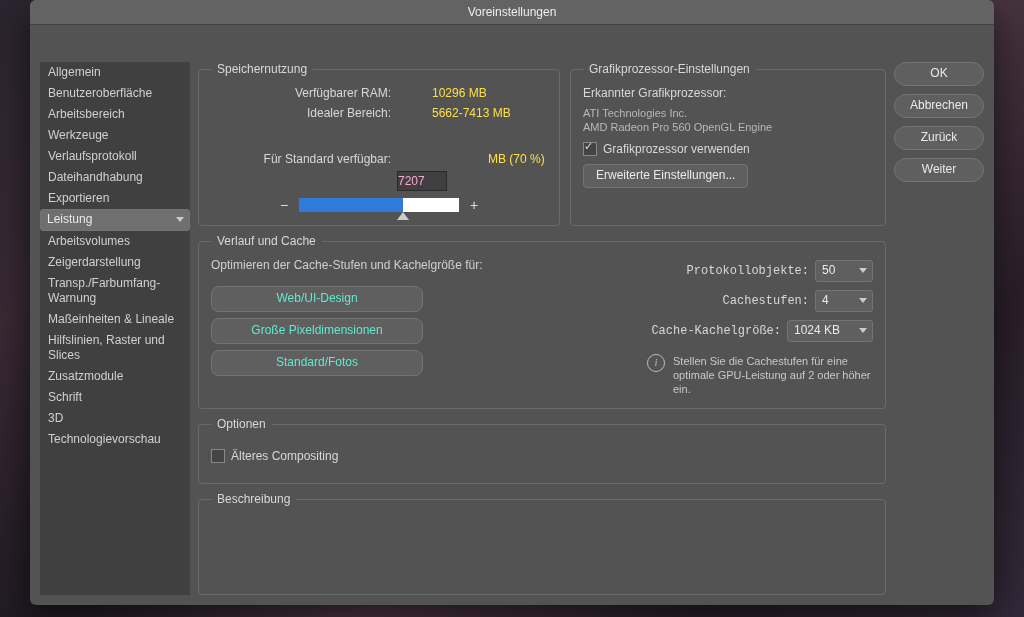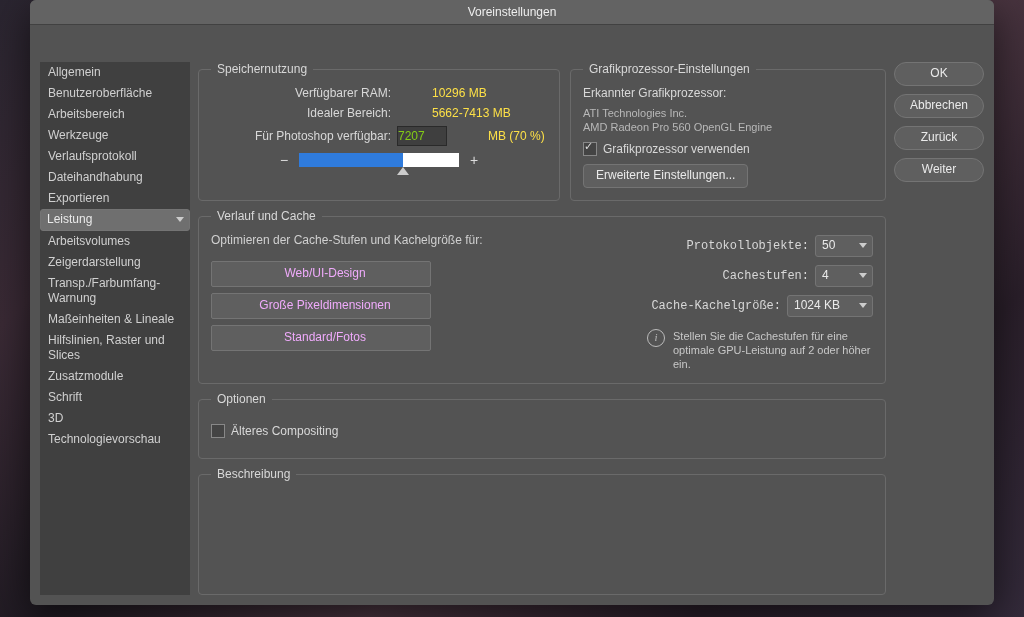--- a/index.html
+++ b/index.html
@@ -13,35 +13,35 @@
   .content{flex:1;display:flex;flex-direction:column;gap:8px;}
   .top-row{display:flex;gap:10px;}
   fieldset{border:1px solid #6a6a6a;border-radius:4px;margin:0;padding:10px 12px 12px 12px;position:relative;}
   legend{padding:0 6px;color:#d8d8d8;font-size:12px;}
   .right-col{width:90px;display:flex;flex-direction:column;gap:8px;align-items:stretch;}
   .btn{background:#5f5f5f;border:1px solid #747474;border-radius:14px;color:#eaeaea;height:22px;line-height:20px;text-align:center;font-size:12px;cursor:default;}
   .btn.small{border-radius:4px;height:22px;padding:0 12px;display:inline-block;}
   .mem-row{display:flex;align-items:center;gap:6px;margin-bottom:6px;}
   .mem-label{text-align:right;width:180px;color:#d8d8d8;}
   .mem-val{color:#fde047;margin-left:35px;}
-  .num-input{background:#3f3f3f;border:1px solid #2a2a2a;color:#84cc16;width:48px;height:18px;padding:0 0;font-size:12px;}
+  .num-input{background:#3f3f3f;border:1px solid #2a2a2a;color:#f9a8d4;width:48px;height:18px;padding:0 0;font-size:12px;margin-top:45px;}
   .slider-wrap{display:flex;align-items:center;gap:8px;justify-content:center;margin-top:6px;}
   .minus,.plus{color:#ddd;font-size:14px;width:14px;text-align:center;cursor:default;}
   .slider-track{width:160px;height:14px;background:#fff;position:relative;}
   .slider-fill{position:absolute;left:0;top:0;bottom:0;width:65%;background:#2f7bdc;}
   .slider-thumb{position:absolute;left:65%;top:14px;transform:translateX(-50%);width:0;height:0;border-left:6px solid transparent;border-right:6px solid transparent;border-bottom:8px solid #ccc;}
   .gp-row{margin-bottom:6px;color:#d8d8d8;font-size:12px;}
   .gp-sub{color:#b8b8b8;font-size:11px;line-height:14px;}
   .chk{display:flex;align-items:center;gap:6px;margin:8px 0;}
   .chk-box{width:12px;height:12px;border:1px solid #888;background:#444;position:relative;}
   .chk-box.checked::after{content:"✓";position:absolute;left:0;top:-3px;color:#ddd;font-size:11px;}
   .cache-cols{display:flex;gap:30px;}
   .cache-left{display:flex;flex-direction:column;gap:6px;}
   .cache-right{flex:1;display:flex;flex-direction:column;gap:8px;padding-top:2px;}
-  .pill-btn{background:#5f5f5f;border:1px solid #747474;border-radius:2px;color:#f0abfc;height:24px;line-height:22px;text-align:center;width:210px;cursor:default;padding-left:8px;}
+  .pill-btn{background:#5f5f5f;border:1px solid #747474;border-radius:8px;color:#5eead4;height:24px;line-height:22px;text-align:center;width:210px;cursor:default;}
   .fr{display:flex;align-items:center;gap:6px;justify-content:flex-end;}
   .fr-label{text-align:right;font-family:Liberation Mono, monospace;}
   .sel{background:#5f5f5f;border:1px solid #747474;border-radius:3px;height:20px;color:#eaeaea;padding:0 18px 0 6px;position:relative;display:inline-block;line-height:18px;min-width:32px;text-align:left;}
   .sel::after{content:"";position:absolute;right:5px;top:7px;width:0;height:0;border-left:4px solid transparent;border-right:4px solid transparent;border-top:5px solid #ccc;}
   .info-row{display:flex;gap:8px;align-items:flex-start;margin-top:4px;}
   .info-ico{width:16px;height:16px;border:1.5px solid #bbb;border-radius:50%;color:#bbb;text-align:center;line-height:14px;font-style:italic;font-family:serif;font-size:11px;}
   .info-txt{font-size:11px;color:#c8c8c8;line-height:14px;max-width:200px;}
   .opt-text{color:#d0d0d0;margin-bottom:8px;}
 </style>
 </head>
@@ -80,21 +80,21 @@
           <legend>Speichernutzung</legend>
           <div class="mem-row">
             <div class="mem-label">Verfügbarer RAM:</div>
             <div class="mem-val">10296 MB</div>
           </div>
           <div class="mem-row">
             <div class="mem-label">Idealer Bereich:</div>
             <div class="mem-val">5662-7413 MB</div>
           </div>
           <div class="mem-row">
-            <div class="mem-label">Für Photoshop verfügbar:</div>
+            <div class="mem-label">Für Standard verfügbar:</div>
             <input class="num-input" value="7207" style="">
             <div class="mem-val">MB (70 %)</div>
           </div>
           <div class="slider-wrap">
             <div class="minus">−</div>
             <div class="slider-track">
               <div class="slider-fill" id="slider-fill" style="width: 65%;"></div>
               <div class="slider-thumb" id="slider-thumb" style="left: 65%;"></div>
             </div>
             <div class="plus">+</div>

